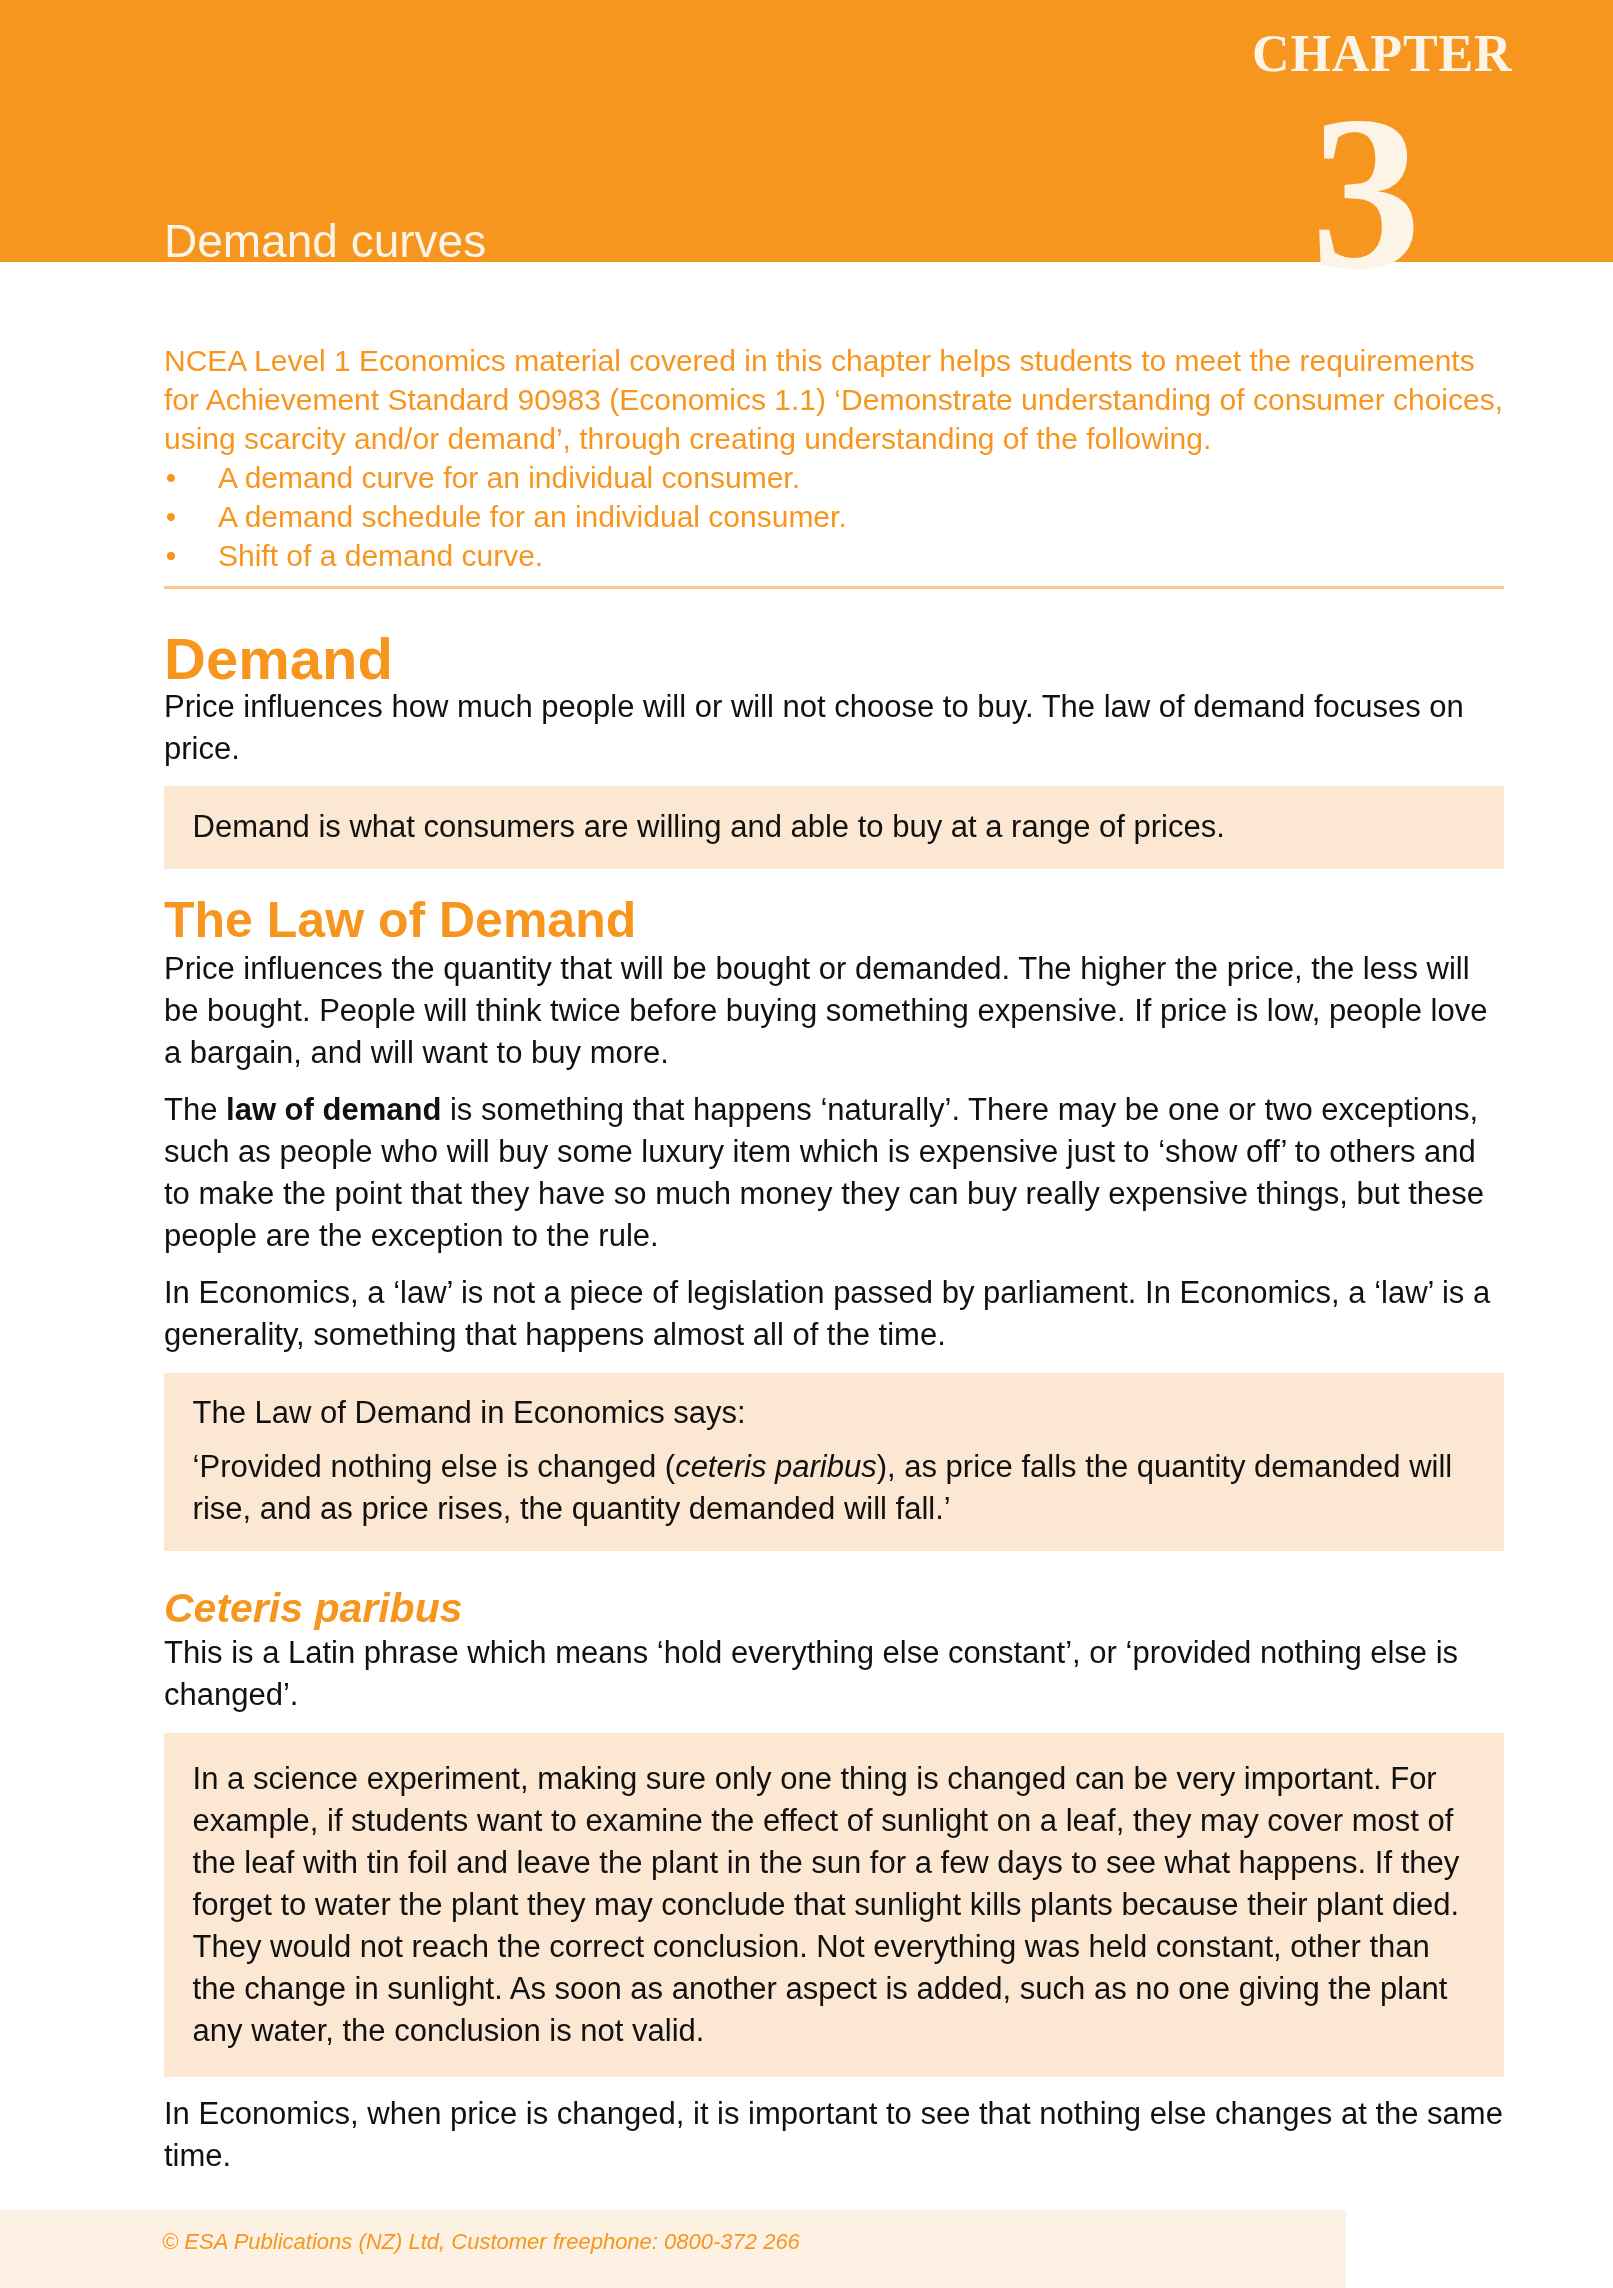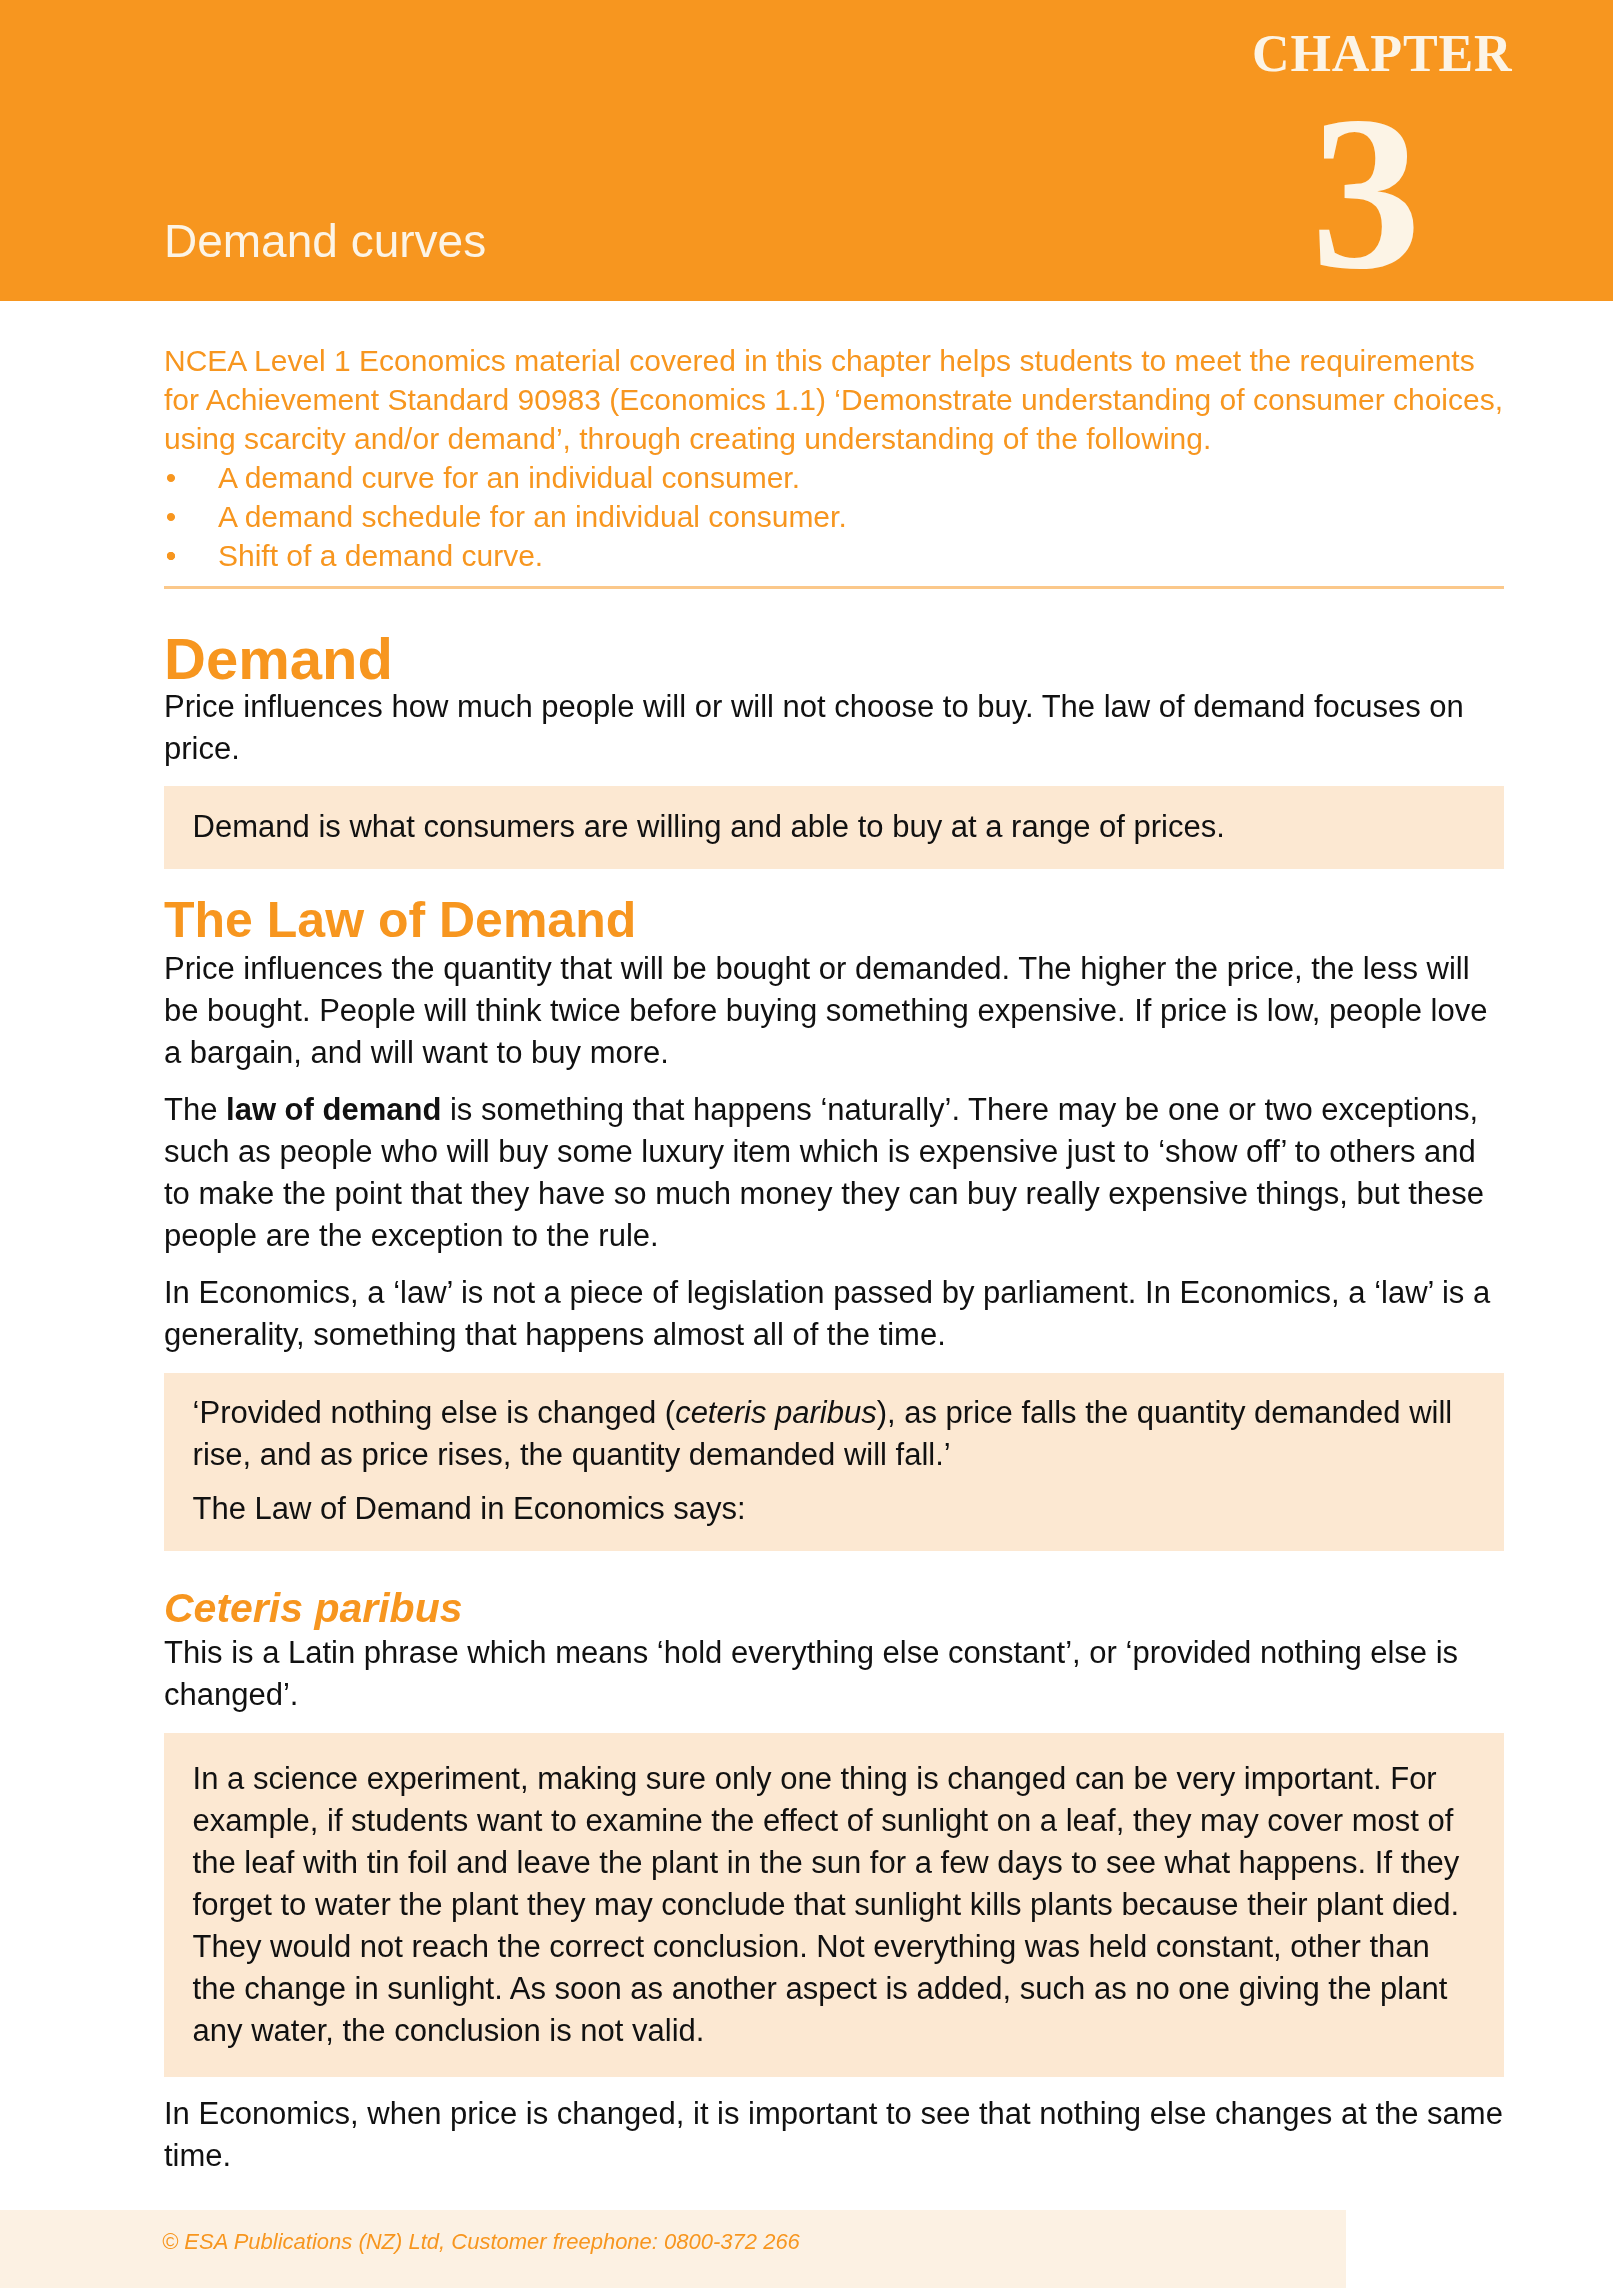--- a/index.html
+++ b/index.html
@@ -3,21 +3,21 @@
 <meta charset="utf-8">
 <style>
   html, body { margin: 0; padding: 0; }
   body {
     width: 1613px; height: 2289px; position: relative; overflow: hidden;
     background: #ffffff;
     font-family: "Liberation Sans", sans-serif;
     color: #111111;
   }
   .header {
-    position: absolute; left: 0; top: 0; width: 1613px; height: 301px;
+    position: absolute; left: 0; top: 0; width: 1613px; height: 262px;
     background: #f7961f;
   }
   .chapter-label {
     position: absolute; left: 1252px; top: 24px;
     font-family: "Liberation Serif", serif; font-weight: bold;
     font-size: 52px; color: #fcf4e6; letter-spacing: 0.9px;
   }
   .chapter-number {
     position: absolute; left: 1311px; top: 83px;
     font-family: "Liberation Serif", serif; font-weight: bold;
@@ -87,22 +87,22 @@
   <p class="body-p">Price influences how much people will or will not choose to buy. The law of demand focuses on price.</p>
   <div class="box">
     <p>Demand is what consumers are willing and able to buy at a range of prices.</p>
   </div>
 
   <h2 class="h-law">The Law of Demand</h2>
   <p class="body-p">Price influences the quantity that will be bought or demanded. The higher the price, the less will be bought. People will think twice before buying something expensive. If price is low, people love a bargain, and will want to buy more.</p>
   <p class="body-p"><span>The </span><b>law of demand</b><span> is something that happens ‘naturally’. There may be one or two exceptions, such as people who will buy some luxury item which is expensive just to ‘show off’ to others and to make the point that they have so much money they can buy really expensive things, but these people are the exception to the rule.</span></p>
   <p class="body-p">In Economics, a ‘law’ is not a piece of legislation passed by parliament. In Economics, a ‘law’ is a generality, something that happens almost all of the time.</p>
   <div class="box">
+    <p>The Law of Demand in Economics says:</p>
     <p><span>‘Provided nothing else is changed (</span><i>ceteris paribus</i><span>), as price falls the quantity demanded will rise, and as price rises, the quantity demanded will fall.’</span></p>
-    <p>The Law of Demand in Economics says:</p>
   </div>
 
   <h2 class="h-ceteris">Ceteris paribus</h2>
   <p class="body-p">This is a Latin phrase which means ‘hold everything else constant’, or ‘provided nothing else is changed’.</p>
   <div class="box box-exp">
     <p>In a science experiment, making sure only one thing is changed can be very important. For example, if students want to examine the effect of sunlight on a leaf, they may cover most of the leaf with tin foil and leave the plant in the sun for a few days to see what happens. If they forget to water the plant they may conclude that sunlight kills plants because their plant died. They would not reach the correct conclusion. Not everything was held constant, other than the change in sunlight. As soon as another aspect is added, such as no one giving the plant any water, the conclusion is not valid.</p>
   </div>
   <p class="body-p after-box">In Economics, when price is changed, it is important to see that nothing else changes at the same time.</p>
 </div>
 

